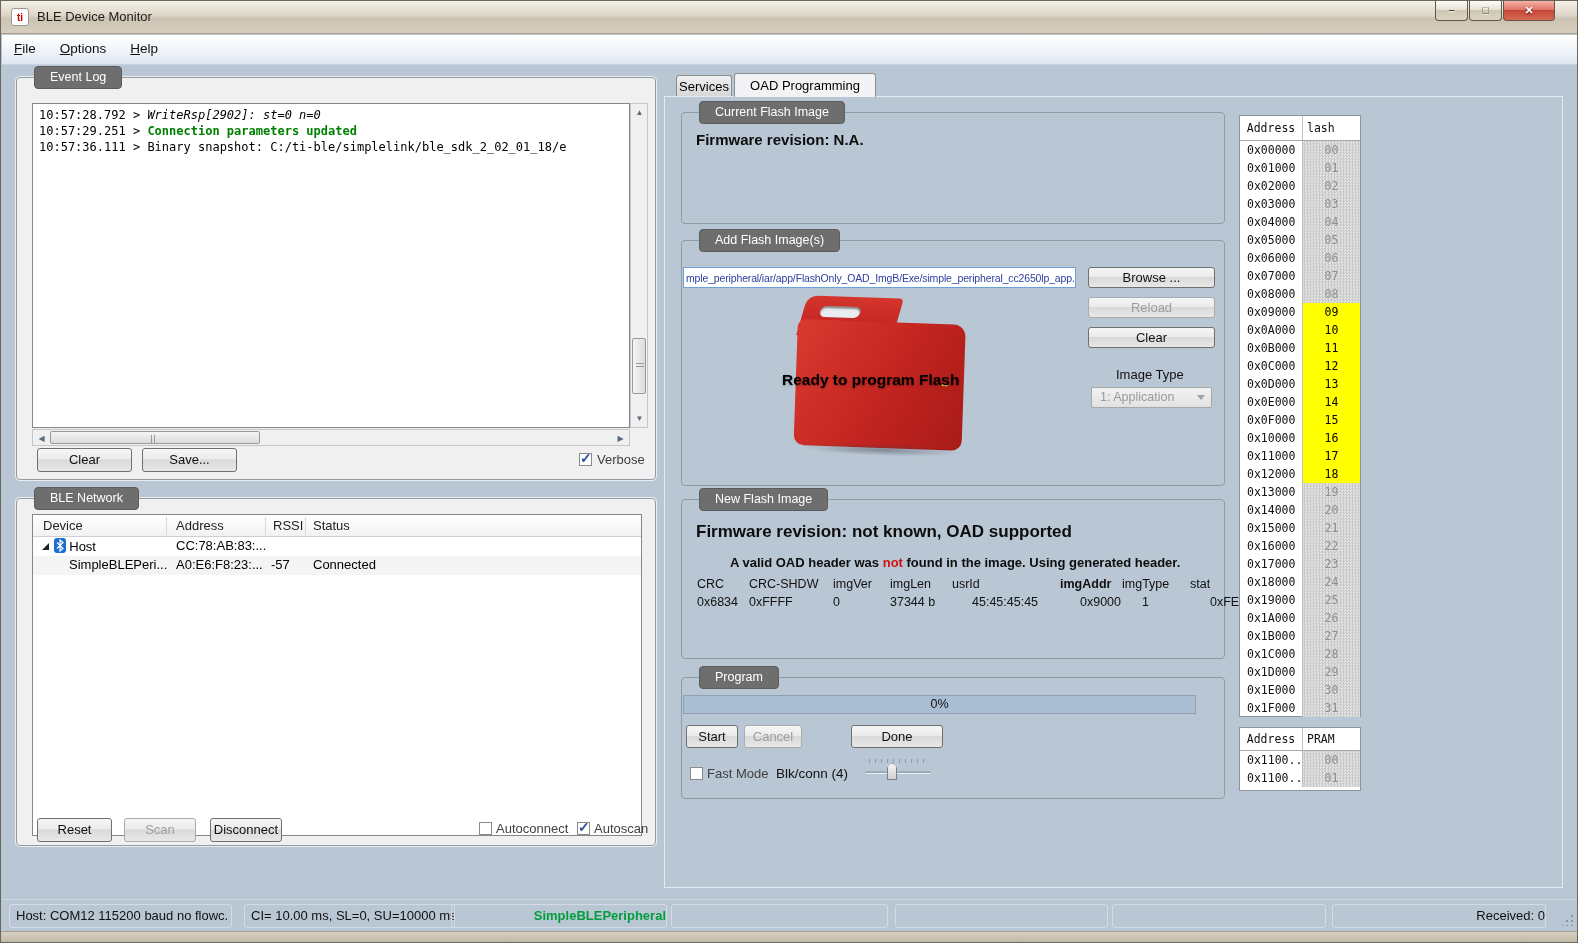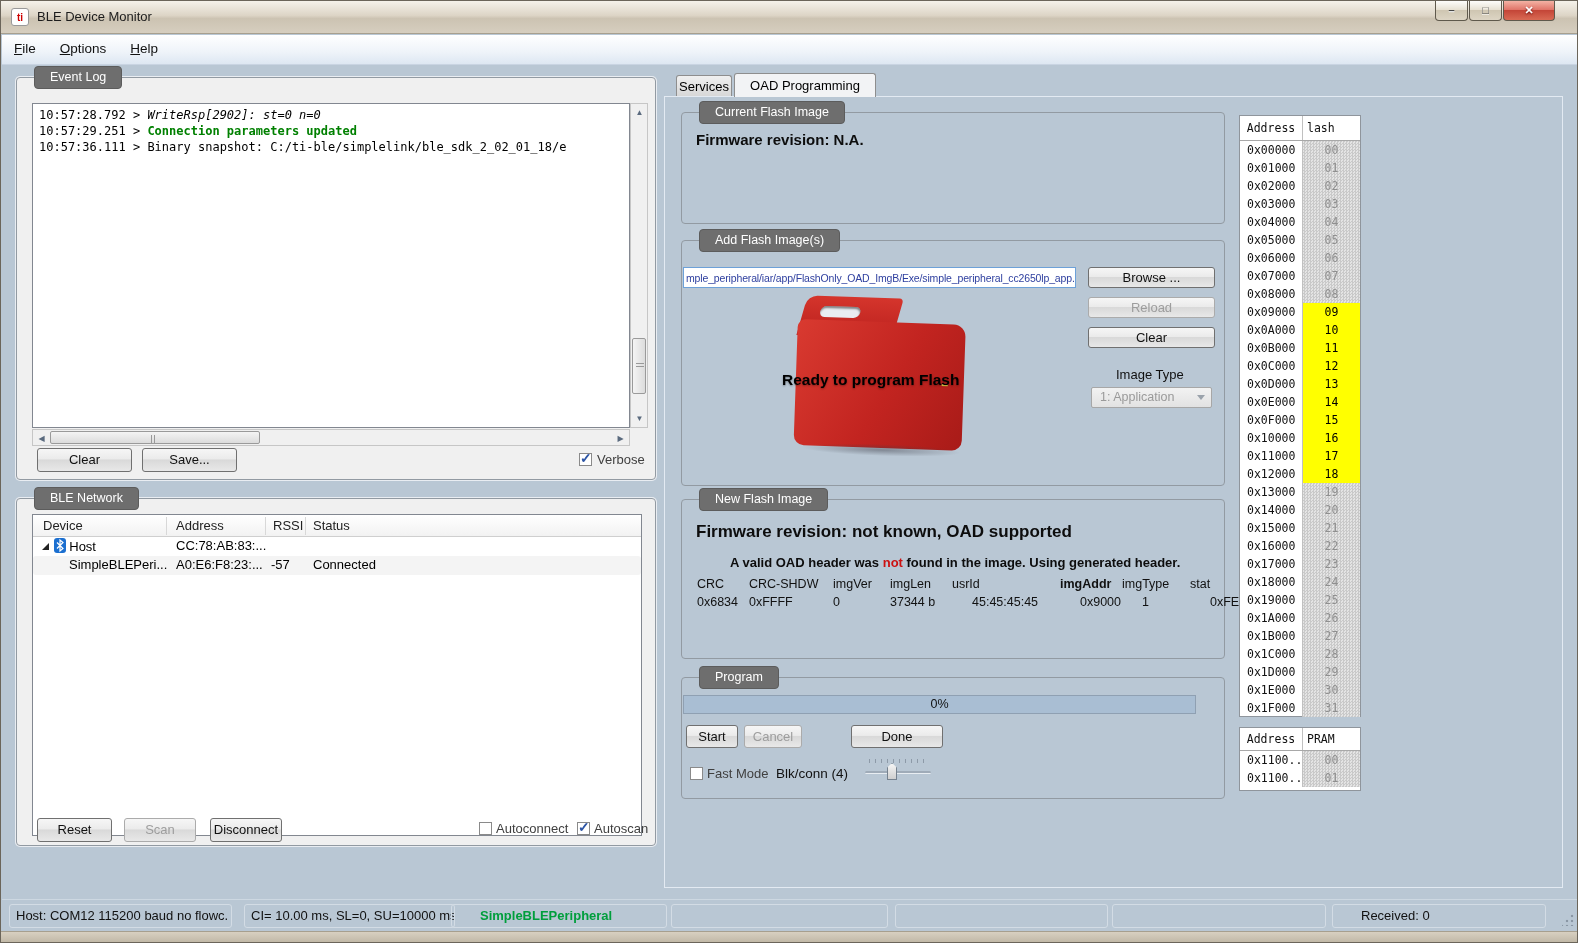--- a/index.html
+++ b/index.html
@@ -130,21 +130,21 @@
   .frow .page { width:58px; text-align:center; border-left:1px solid #c0c0c0; color:#8f8f8f;
     background:conic-gradient(#c9c9c9 25%, #e4e4e4 0 50%, #c9c9c9 0 75%, #e4e4e4 0) 0 0 / 3px 3px; }
   .frow .page.hl { background:#ffff00; color:#000; }
 
   
   #statusbar { position:absolute; left:1px; top:898px; width:1576px; height:32px;
     background:#b9c7d4; border-top:1px solid #cdd8e2; }
   .sfield { position:absolute; top:4px; height:24px; border:1px solid #d3dce5; border-radius:3px;
     font-size:13px; color:#111; line-height:22px; white-space:nowrap; overflow:hidden; }
   .sfield.pad { padding-left:6px; }
-  .sfield.center { text-align:left;padding-left:28px; }
+  .sfield.center { text-align:right; }
   #sf-device { color:#009e3c; font-weight:bold; }
   #resize-grip { position:absolute; right:4px; top:14px; width:12px; height:12px;
     background:
       radial-gradient(circle at 10px 2px,#8a97a5 1.3px,transparent 1.6px),
       radial-gradient(circle at 10px 7px,#8a97a5 1.3px,transparent 1.6px),
       radial-gradient(circle at 5px 7px,#8a97a5 1.3px,transparent 1.6px),
       radial-gradient(circle at 10px 12px,#8a97a5 1.3px,transparent 1.6px),
       radial-gradient(circle at 5px 12px,#8a97a5 1.3px,transparent 1.6px),
       radial-gradient(circle at 0px 12px,#8a97a5 1.3px,transparent 1.6px); }
   #bottomframe { position:absolute; left:0; top:930px; width:1578px; height:13px;

